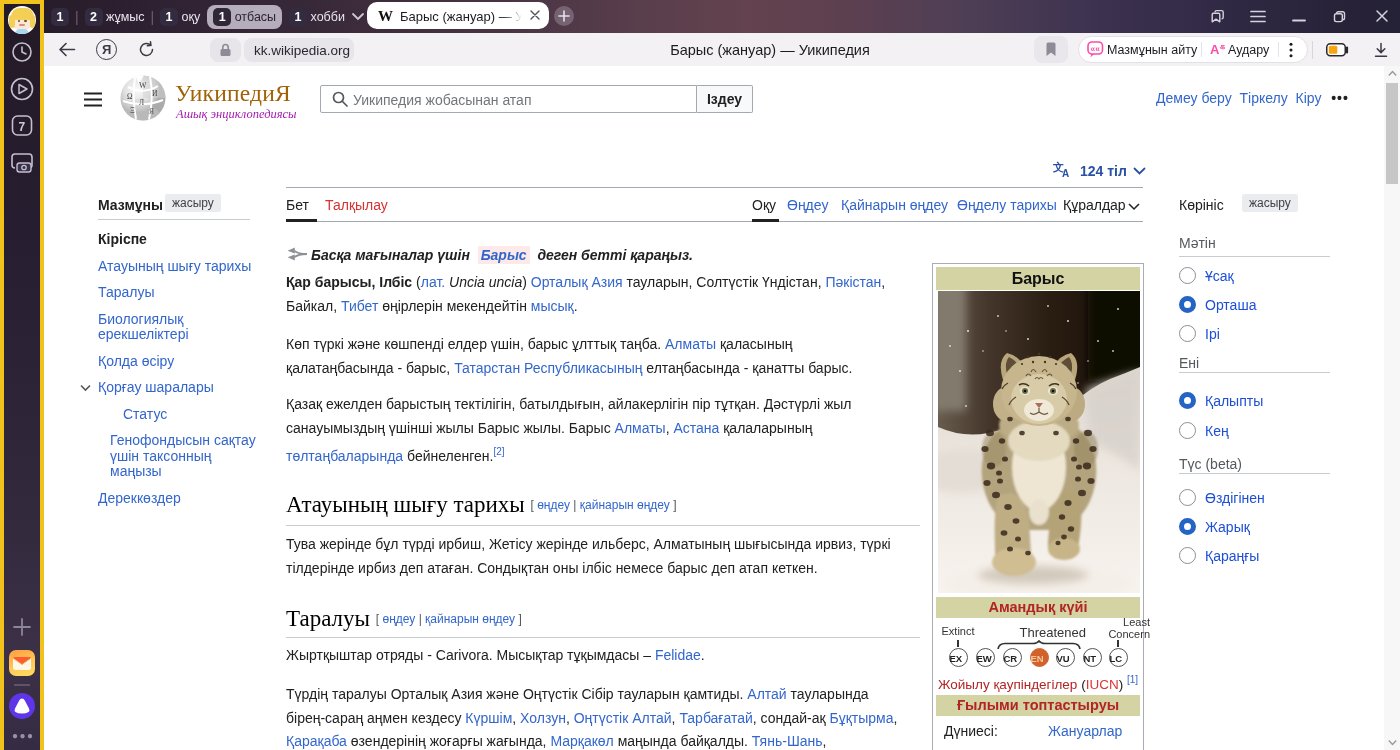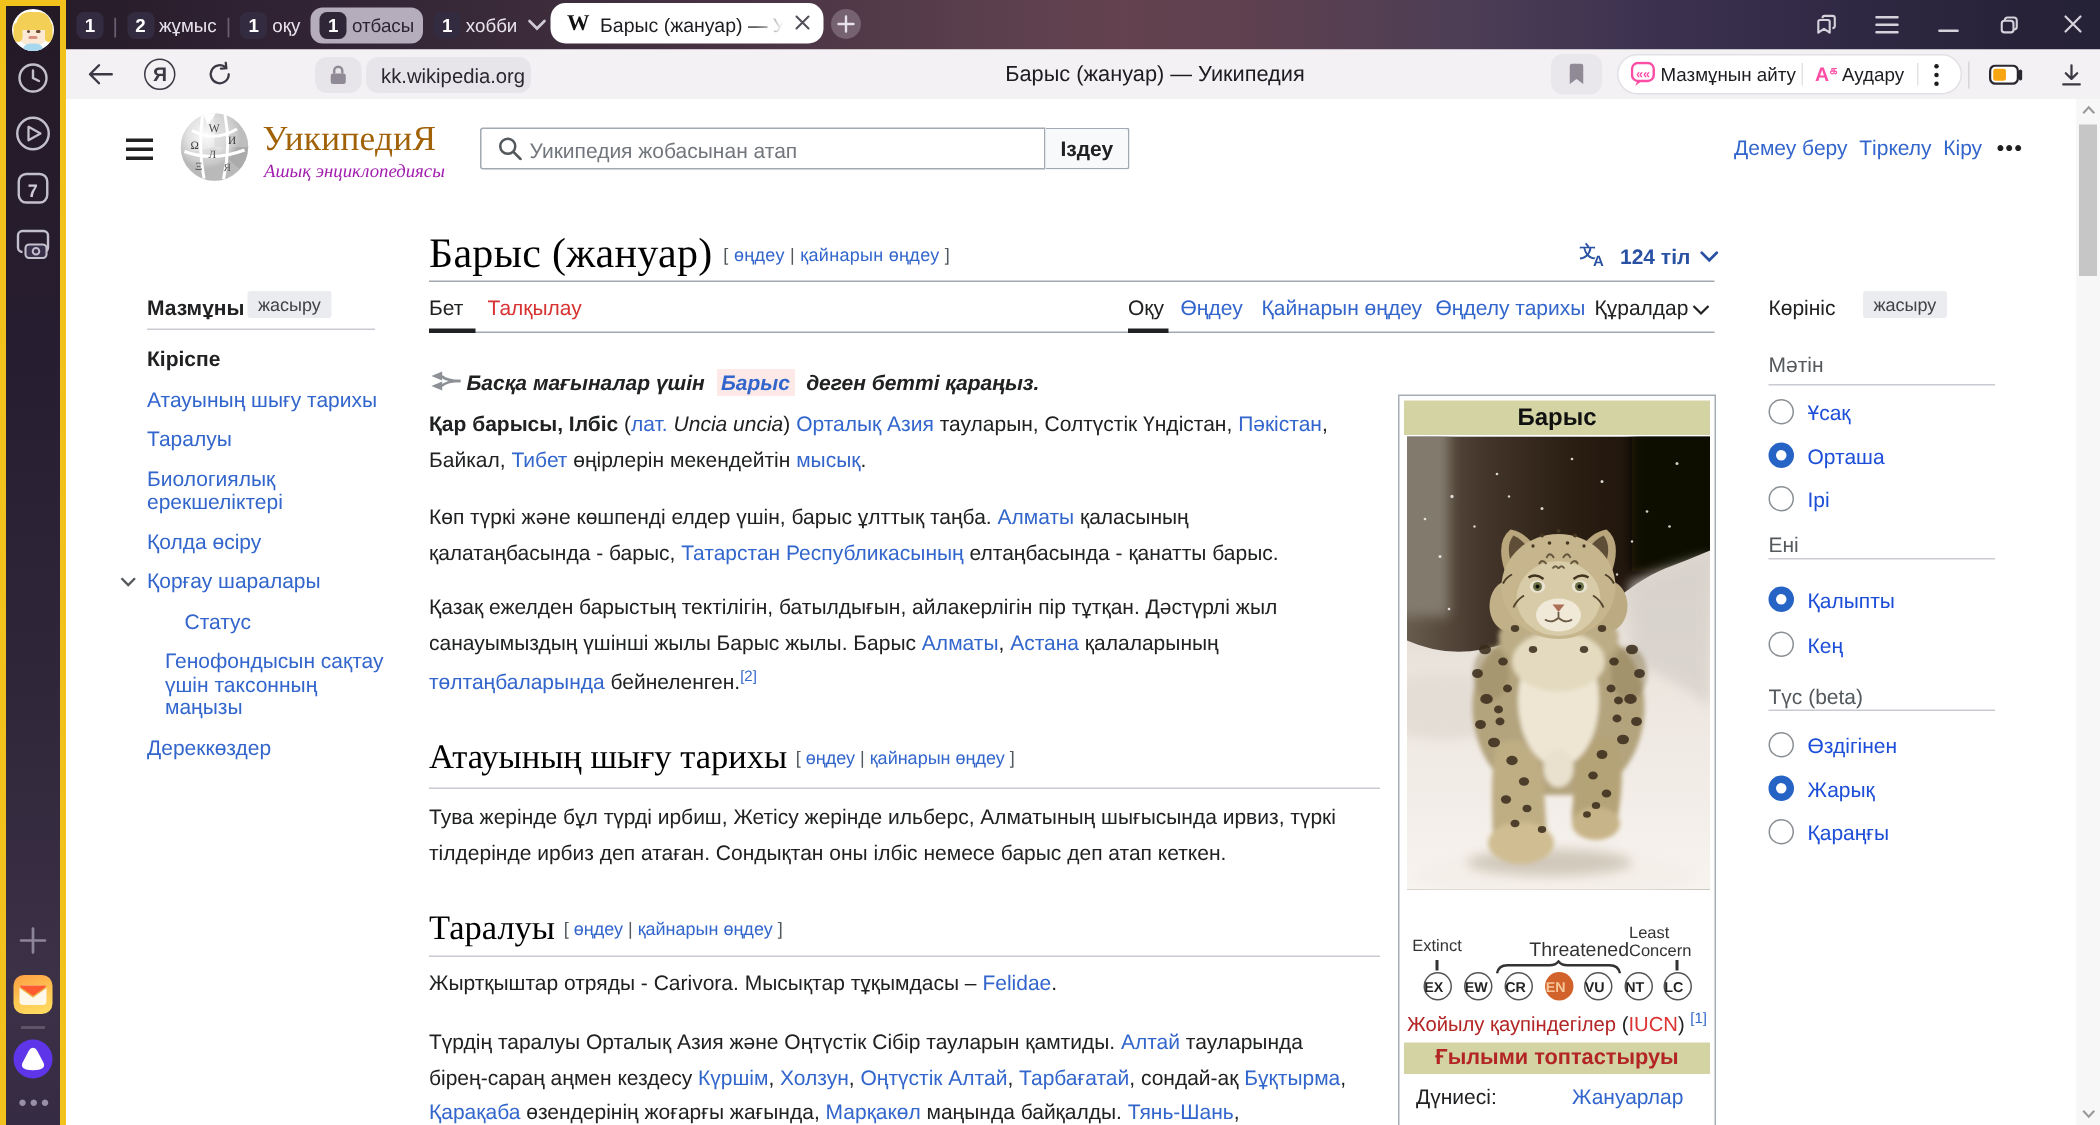--- a/index.html
+++ b/index.html
@@ -167,21 +167,20 @@
   <div class="abs serif" style="left:132px;top:41px;font-size:12.5px;font-style:italic;color:#a21caf">Ашық энциклопедиясы</div>
   <div class="abs" style="left:276px;top:19px;width:377px;height:28px;border:1px solid #a2a9b1;border-radius:2px 0 0 2px;background:#fff"></div>
   <svg class="abs" style="left:288px;top:25px" width="16" height="16" viewBox="0 0 16 16">
       <circle cx="6.5" cy="6.5" r="5" stroke="#54595d" stroke-width="1.7" fill="none"></circle>
       <path d="M10.5 10.5 L15 15" stroke="#54595d" stroke-width="1.7" stroke-linecap="round"></path>
     </svg>
   <div class="abs" style="left:309px;top:26px;font-size:14px;color:#72777d">Уикипедия жобасынан атап</div>
   <div class="abs" style="left:653px;top:19px;width:56px;height:28px;border:1px solid #a2a9b1;border-left:none;border-radius:0 2px 2px 0;background:#f8f9fa;font-size:14px;font-weight:700;color:#202122;text-align:center;line-height:26px">Іздеу</div>
   <div class="abs" style="left:1112px;top:24px;font-size:14px"><a class="blink" href="#">Демеу беру</a>&nbsp;&nbsp;<a class="blink" href="#">Тіркелу</a>&nbsp;&nbsp;<a class="blink" href="#">Кіру</a><span style="color:#202122;font-weight:700;letter-spacing:1px">&nbsp;&nbsp;•••</span></div>
 
-  <div class="abs serif" style="left:242px;top:90px;font-size:28px;line-height:28px;letter-spacing:0.2px;color:#000">Барыс (жануар) <span class="edlinks" style="font-family:'Liberation Sans';vertical-align:4px">[ <a class="blink" href="#">өңдеу</a> | <a class="blink" href="#">қайнарын өңдеу</a> ]</span></div>
   <div class="hr" style="left:242px;top:121px;width:857px"></div>
 
   <svg class="abs" style="left:1009px;top:95px" width="20" height="17" viewBox="0 0 20 17">
       <text x="0" y="10" font-size="11" fill="#2951a3" font-weight="700" font-family="Liberation Sans">文</text>
       <text x="9" y="16" font-size="10" fill="#2951a3" font-weight="700" font-family="Liberation Sans">A</text>
     </svg>
   <div class="abs" style="left:1036px;top:97px;font-size:14px;font-weight:700;color:#2951a3">124 тіл</div>
   <svg class="abs" style="left:1089px;top:101px" width="13" height="9" viewBox="0 0 13 9">
       <path d="M1.5 1.5 L6.5 6.5 L11.5 1.5" stroke="#2951a3" stroke-width="1.8" fill="none" stroke-linecap="round"></path>
     </svg>
@@ -344,28 +343,29 @@
           <circle cx="175" cy="60" r="0.9"></circle>
           <circle cx="45" cy="60" r="0.8"></circle>
           <circle cx="110" cy="15" r="0.9"></circle>
           <circle cx="150" cy="70" r="0.8"></circle>
           <circle cx="28" cy="115" r="0.9"></circle>
           <circle cx="12" cy="55" r="0.9"></circle>
           <circle cx="140" cy="92" r="0.8"></circle>
           <circle cx="68" cy="40" r="0.8"></circle>
     </g>
   </svg></div>
+  <div class="abs" style="left:892px;top:531px;width:204px;height:21px;background:#d3d3a4;text-align:center;font-size:14.5px;font-weight:700;color:#b32424;line-height:21px">Амандық күйі</div>
   <div class="abs" style="left:888px;top:553px;width:212px;height:30px" id="iucn">
     <div class="abs" style="left:6px;top:6px;width:40px;text-align:center;font-size:11px;color:#333">Extinct</div>
     <div class="abs" style="left:25px;top:21px;width:1.5px;height:7px;background:#333"></div>
     <div class="abs" style="left:58px;top:6px;width:96px;text-align:right;font-size:13px;color:#333">Threatened</div>
     <svg class="abs" style="left:65px;top:21px" width="84" height="9" viewBox="0 0 84 9">
         <path d="M1 9 Q2 3.5 8 3.5 L36 3.5 Q40 3.5 42 1 Q44 3.5 48 3.5 L76 3.5 Q82 3.5 83 9" stroke="#333" stroke-width="1.7" fill="none"></path>
       </svg>
-    <div class="abs" style="left:154px;top:-3px;width:64px;text-align:left;font-size:11px;color:#333;line-height:12px">Least<br>Concern</div>
+    <div class="abs" style="left:154px;top:-3px;width:64px;text-align:right;font-size:11px;color:#333;line-height:12px">Least<br>Concern</div>
     <div class="abs" style="left:185px;top:21px;width:1.5px;height:7px;background:#333"></div>
   </div>
   <div class="abs" id="circles" style="left:888px;top:582px;width:212px;height:20px">
     <span class="iuc" style="left:16.5px">EX</span>
       <span class="iuc" style="left:43.5px">EW</span>
       <span class="iuc" style="left:70.5px">CR</span>
       <span class="iuc en" style="left:97.5px">EN</span>
       <span class="iuc" style="left:123.5px">VU</span>
       <span class="iuc" style="left:150.5px">NT</span>
       <span class="iuc" style="left:176.5px">LC</span>

